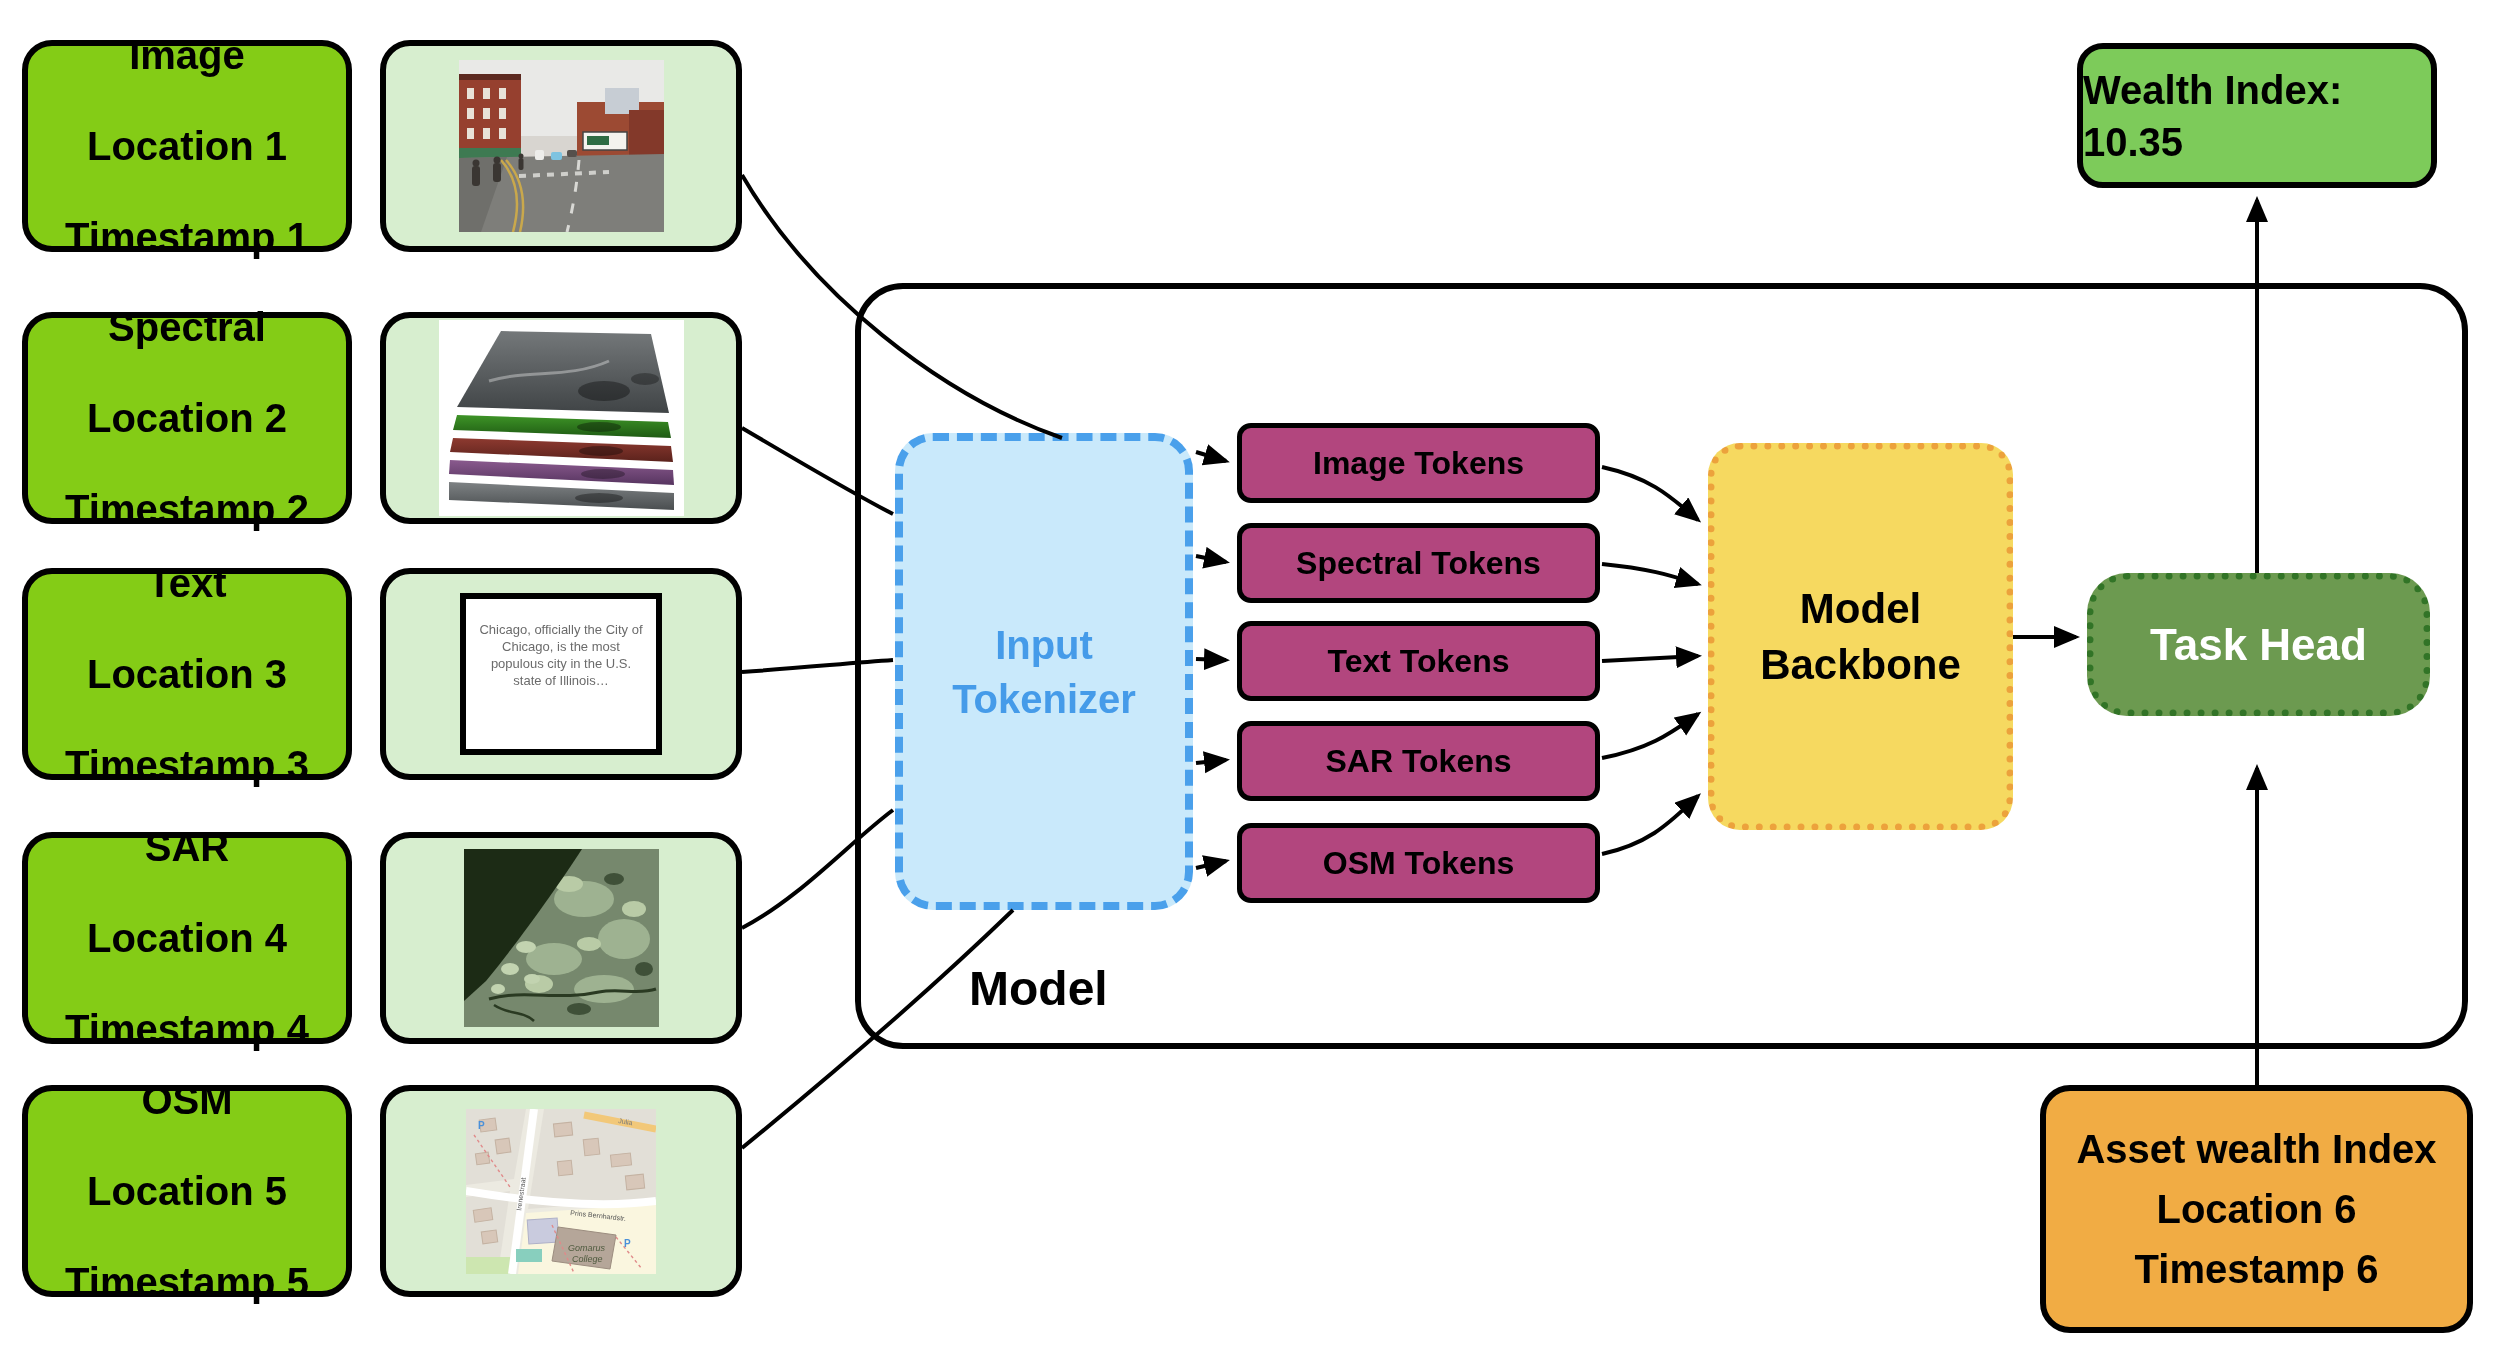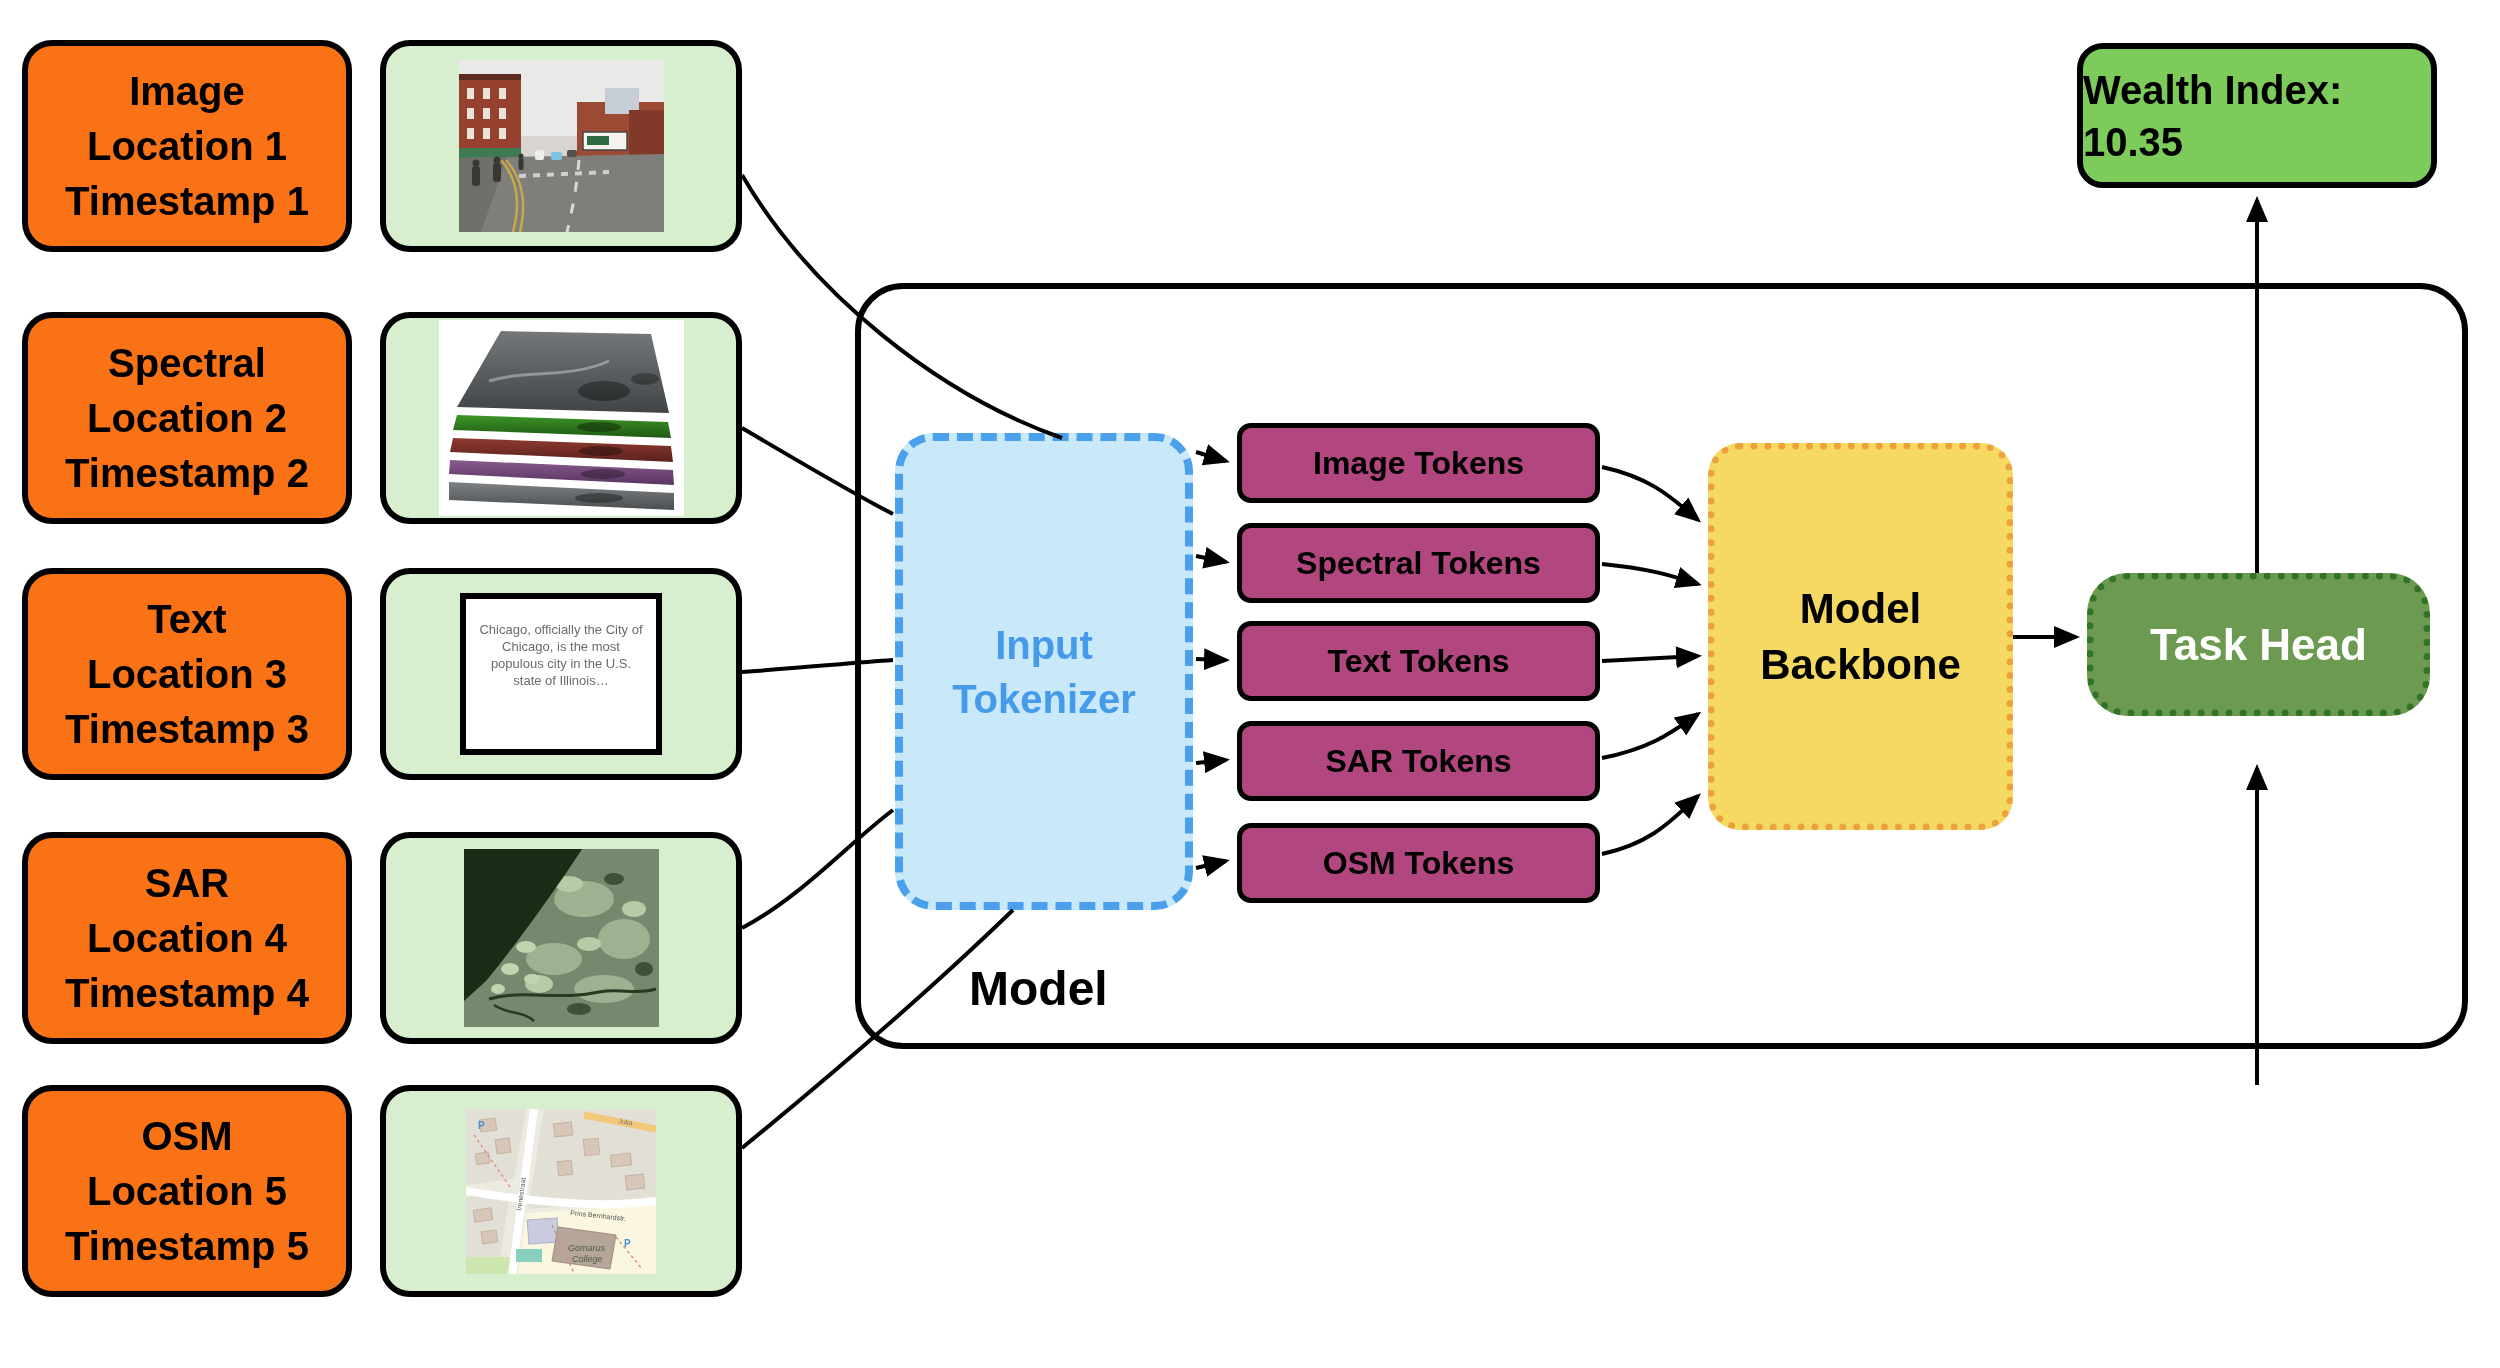--- a/index.html
+++ b/index.html
@@ -1,23 +1,23 @@
 <!DOCTYPE html>
 <html><head>
 <meta charset="utf-8">
 <style>
   html,body{margin:0;padding:0;background:#fff;}
   #canvas{position:relative;width:2500px;height:1368px;background:#ffffff;
           font-family:"Liberation Sans",sans-serif;overflow:hidden;}
 
   
-  .lbox{position:absolute;left:22px;width:330px;height:212px;background:#f97316;
+  .lbox{position:absolute;left:22px;width:330px;height:212px;background:#84cc16;
         border:6px solid #000;border-radius:30px;display:flex;flex-direction:column;
         align-items:center;justify-content:center;text-align:center;
-        font-weight:bold;font-size:40px;line-height:55px;color:#000;box-sizing:border-box;}
+        font-weight:bold;font-size:40px;line-height:55px;color:#000;box-sizing:border-box;gap:36px;}
   
   .gbox{position:absolute;left:380px;width:362px;height:212px;background:#D7EECF;
         border:6px solid #000;border-radius:30px;display:flex;align-items:center;
         justify-content:center;box-sizing:border-box;}
 
   .row0{top:40px;} .row1{top:312px;} .row2{top:568px;} .row3{top:832px;} .row4{top:1085px;}
 
   
   .model-box{position:absolute;left:855px;top:283px;width:1613px;height:766px;
              background:#fff;border:6px solid #000;border-radius:48px;box-sizing:border-box;}
@@ -300,20 +300,25 @@
 
   <div class="taskhead">
     <span>Task Head</span>
   </div>
 
   <div class="wealth">
     <span>Wealth Index:</span>
     <span>10.35</span>
   </div>
 
+  <div class="asset">
+    <span>Asset wealth Index</span>
+    <span>Location 6</span>
+    <span>Timestamp 6</span>
+  </div>
 
   <svg class="arrows" width="2500" height="1368" viewBox="0 0 2500 1368">
     <defs>
       <marker id="ah" markerUnits="userSpaceOnUse" markerWidth="30" markerHeight="24" refX="22" refY="11" orient="auto">
         <path d="M0,0 L26,11 L0,22 Z" fill="#000"></path>
       </marker>
     </defs>
 
     <path class="ln" d="M742,175 C812,295 940,395 1062,438"></path>
     <path class="ln" d="M742,428 C800,462 850,492 893,514"></path>

